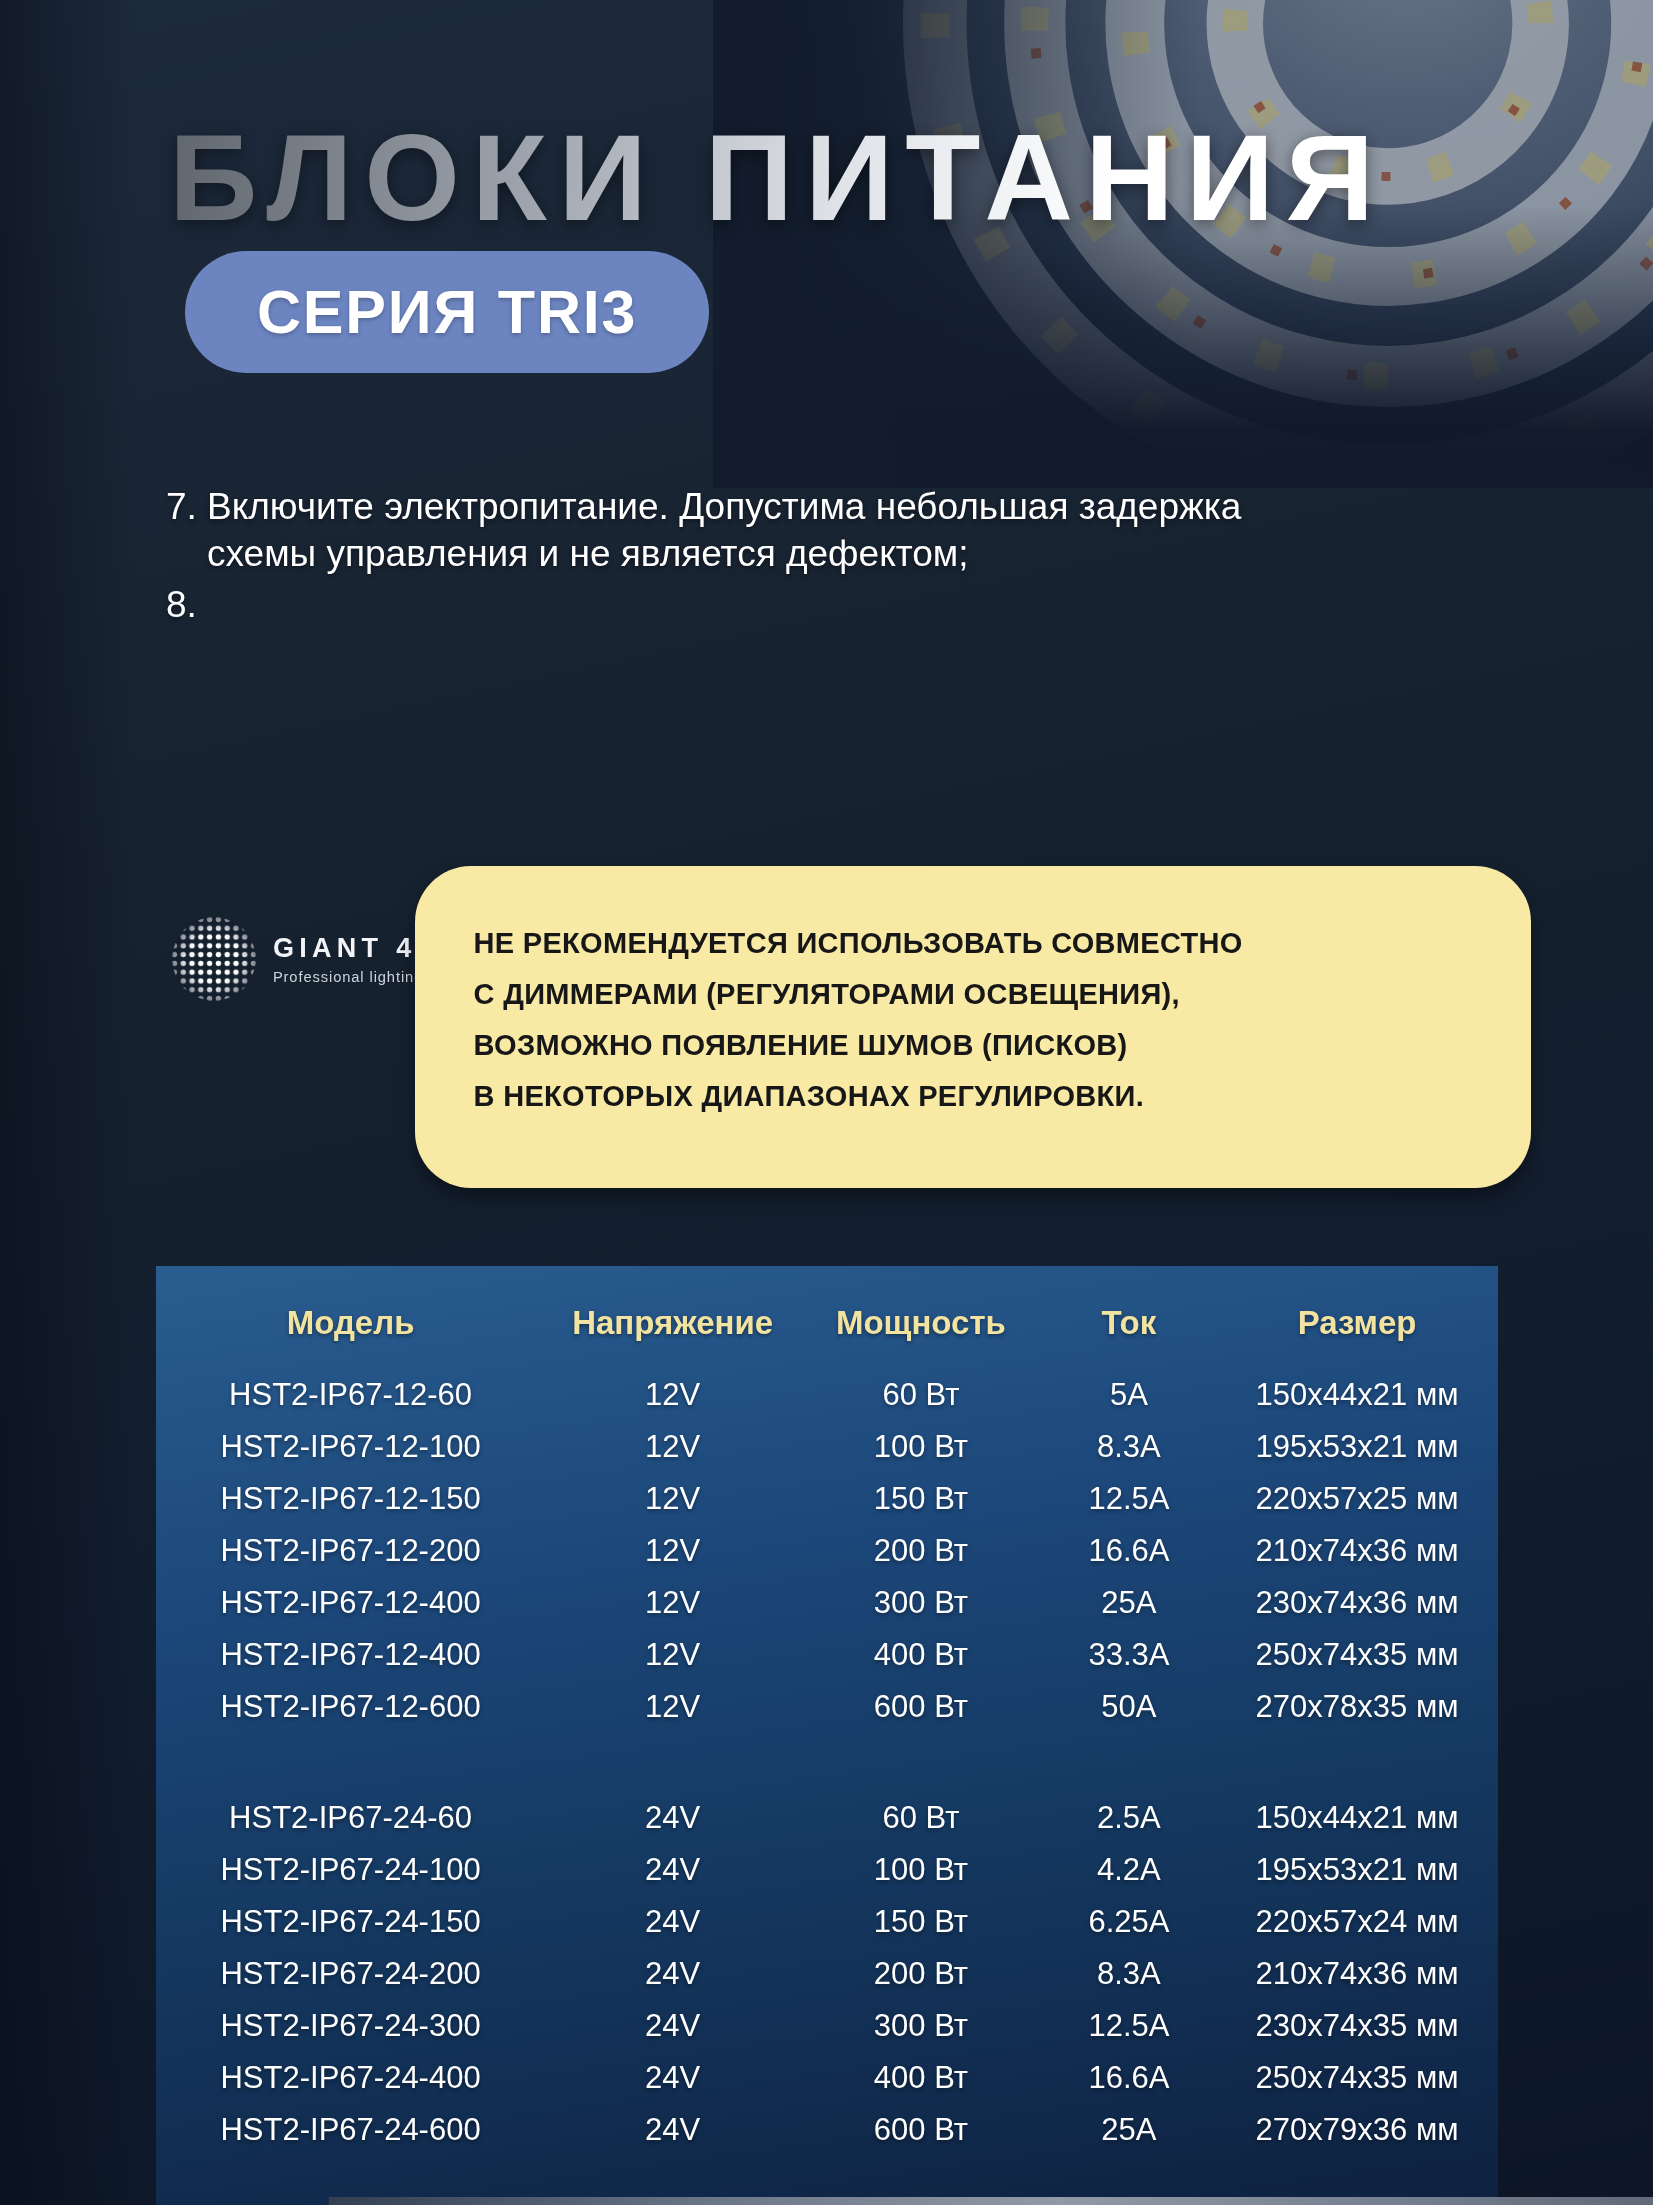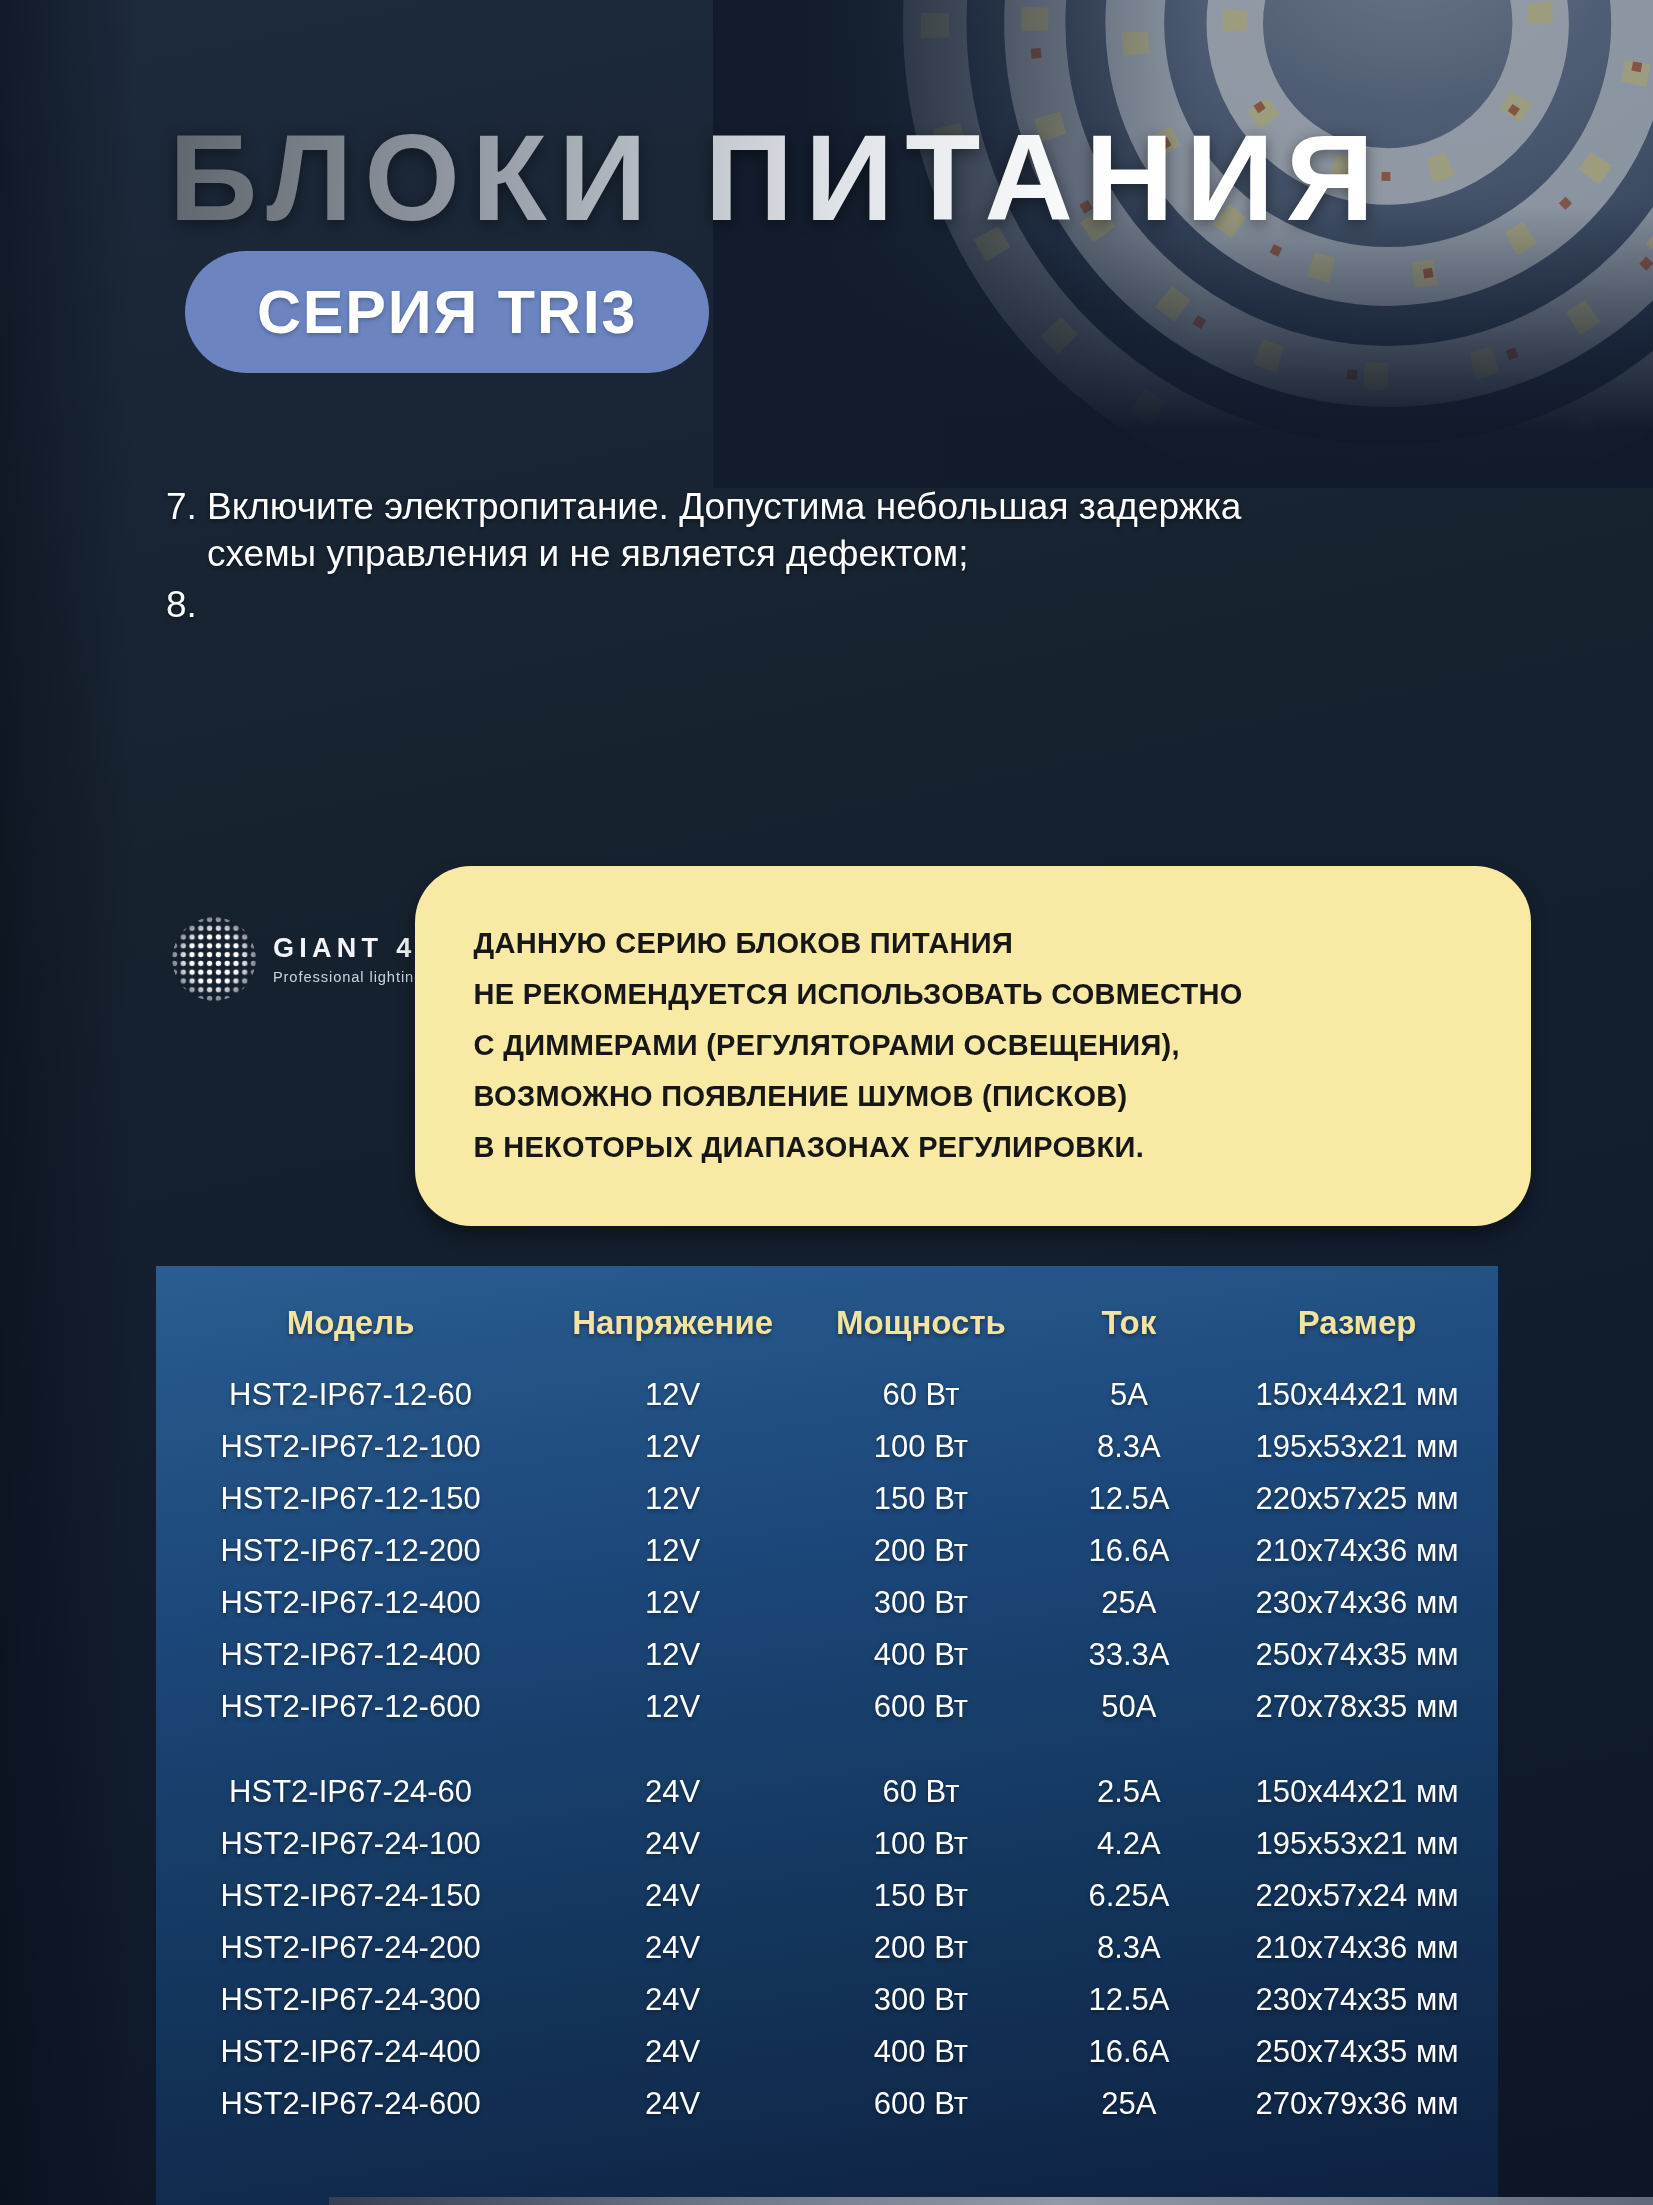--- a/index.html
+++ b/index.html
@@ -97,21 +97,21 @@
   .trow{
     display:grid;grid-template-columns:29% 19% 18% 13% 21%;
     align-items:center;text-align:center;height:52px;
   }
   .trow .cell{
     color:#ffffff;font-size:31px;line-height:1.1;
     text-shadow:0 2.4px 4.1px rgba(0,0,0,.4);
   }
   .thead{height:38px;margin-bottom:27px;}
   .thead .cell{color:var(--table-header-text);font-size:33px;font-weight:bold;}
-  .tgroup-2{margin-top:33px;}
+  .tgroup-2{margin-top:59px;}
 
   
   .bottom-sliver{
     position:absolute;left:329px;right:0;bottom:0;height:7.6px;z-index:6;
     background:linear-gradient(90deg,#3a4353 0%,#7d8694 30%,#a7aeb9 55%,#8d96a3 75%,#6f7987 100%);
     opacity:.85;
   }
 </style>
 </head>
 <body>
@@ -178,21 +178,20 @@
           <circle cx="75" cy="75" r="71" fill="url(#dotp)"></circle>
           <circle cx="75" cy="75" r="71" fill="url(#sphfade)"></circle>
         </svg>
         <div class="logo-text">
           <div class="logo-name">GIANT 4</div>
           <div class="logo-tagline">Professional lighting</div>
         </div>
       </div>
     </div>
     <div class="warn-box">
-      <div class="wline">ДАННУЮ СЕРИЮ БЛОКОВ ПИТАНИЯ</div>
       <div class="wline">НЕ РЕКОМЕНДУЕТСЯ ИСПОЛЬЗОВАТЬ СОВМЕСТНО</div>
       <div class="wline">С ДИММЕРАМИ (РЕГУЛЯТОРАМИ ОСВЕЩЕНИЯ),</div>
       <div class="wline">ВОЗМОЖНО ПОЯВЛЕНИЕ ШУМОВ (ПИСКОВ)</div>
       <div class="wline">В НЕКОТОРЫХ ДИАПАЗОНАХ РЕГУЛИРОВКИ.</div>
     </div>
   </div>
 
   <section class="table-panel">
     <div class="trow thead">
       <span class="cell">Модель</span>

